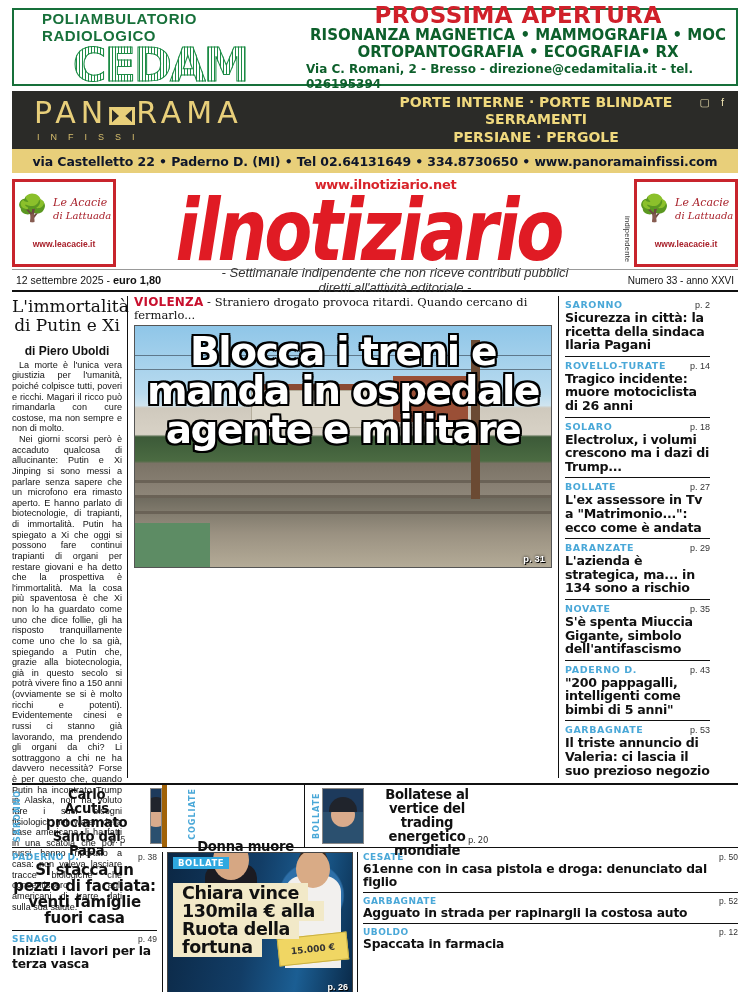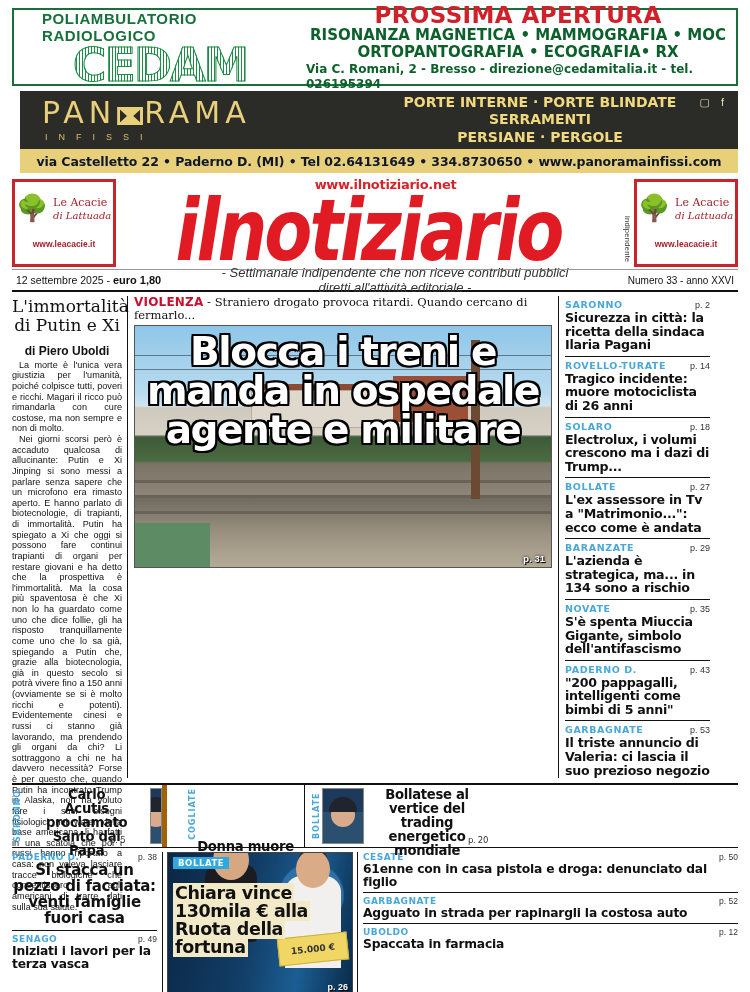--- a/index.html
+++ b/index.html
@@ -13,41 +13,41 @@
   .cedam-word{font-size:46px;font-weight:bold;color:#1d8c46;letter-spacing:-2px;line-height:.92;
     -webkit-text-stroke:1px #1d8c46;font-family:"DejaVu Sans",sans-serif;
     background:repeating-linear-gradient(90deg,#1d8c46 0 1px,transparent 1px 3px);
     -webkit-background-clip:text;background-clip:text;color:transparent;text-shadow:none;}
   .cedam-right{flex:1;display:flex;flex-direction:column;align-items:center;justify-content:center;padding-right:6px;}
   .cedam-r1{color:#d0202a;font-size:23px;font-weight:bold;letter-spacing:.4px;line-height:1.05;font-family:"DejaVu Sans",sans-serif;}
   .cedam-r2,.cedam-r3{color:#0d5f2b;font-size:15px;font-weight:bold;line-height:1.15;font-family:"DejaVu Sans",sans-serif;}
   .cedam-r4{color:#0d5f2b;font-size:12px;font-weight:bold;line-height:1.2;margin-top:1px;font-family:"DejaVu Sans",sans-serif;}
 
   
-  .ad-pan{margin-top:5px;height:82px;background:#2b2b28;position:relative;box-sizing:border-box;margin-left:8px;}
+  .ad-pan{margin-top:5px;height:82px;background:#2b2b28;position:relative;box-sizing:border-box;}
   .pan-top{height:58px;display:flex;align-items:center;}
   .pan-logo{width:300px;padding-left:22px;color:#e8cf7a;}
   .pan-name{font-size:30px;letter-spacing:5px;font-weight:normal;line-height:1;font-family:"DejaVu Sans",sans-serif;}
   .pan-bow{display:inline-block;width:26px;height:18px;vertical-align:-2px;margin:0 1px;
     background:linear-gradient(to right,#e8cf7a 0 3px,transparent 3px calc(100% - 3px),#e8cf7a calc(100% - 3px) 100%);
     clip-path:polygon(0 0,100% 0,100% 100%,0 100%,0 0);position:relative;}
   .pan-bow:before{content:"";position:absolute;inset:0;border:2px solid #e8cf7a;
     clip-path:polygon(0 0,100% 0,62% 50%,100% 100%,0 100%,38% 50%);background:#e8cf7a;}
   .pan-sub{font-size:9px;letter-spacing:11px;margin-top:4px;padding-left:3px;color:#d8bf6d;}
   .pan-right{flex:1;text-align:center;color:#f0d97e;font-weight:bold;font-size:14px;line-height:1.22;font-family:"DejaVu Sans",sans-serif;}
   .pan-social{position:absolute;right:10px;top:5px;color:#eadfae;font-size:11px;letter-spacing:4px;}
   .pan-strip{height:24px;background:#e8cf7a;display:flex;align-items:center;justify-content:center;
     font-size:12.5px;font-weight:bold;color:#0f172a;letter-spacing:-.1px;font-family:"DejaVu Sans",sans-serif;}
 
   
   .masthead{margin-top:6px;height:88px;display:flex;align-items:stretch;position:relative;}
   .acacie{width:104px;border:3px solid #c8242c;background:#fff;display:flex;flex-direction:column;
     align-items:center;justify-content:center;box-sizing:border-box;}
   .acacie .tree{color:#1f7a34;font-size:26px;line-height:.9;}
-  .acacie .nm1{font-family:"DejaVu Serif",serif;font-size:11px;color:#a8202a;line-height:1.15;}
+  .acacie .nm1{font-family:"DejaVu Serif",serif;font-style:italic;font-size:11px;color:#a8202a;line-height:1.15;}
   .acacie .nm2{font-family:"DejaVu Serif",serif;font-style:italic;font-size:10px;color:#a8202a;line-height:1.15;}
   .acacie .url{font-size:8.5px;color:#a8202a;font-weight:bold;margin-top:18px;}
   .acacie-body{display:flex;align-items:center;gap:4px;}
   .logo-wrap{flex:1;position:relative;display:flex;align-items:flex-end;justify-content:center;}
   .logo-url{position:absolute;top:-2px;left:50%;transform:translateX(-38%);font-size:13px;font-weight:bold;
     color:#d8232a;letter-spacing:-.3px;font-family:"DejaVu Sans",sans-serif;z-index:3;}
   .logo-text{font-size:70px;font-weight:bold;color:#e01b24;letter-spacing:-3px;line-height:.84;
     font-family:"DejaVu Sans",sans-serif;font-style:italic;transform:scaleY(1.22);transform-origin:bottom;}
   .indip{writing-mode:vertical-rl;font-size:7.5px;color:#333;letter-spacing:.3px;align-self:flex-end;
     padding-bottom:4px;margin:0 2px;}
@@ -146,21 +146,21 @@
   .tv-woman{position:absolute;right:6%;top:16%;width:56px;height:92px;background:#f2f0ee;border-radius:16px 16px 0 0;}
   .tv-woman:before{content:"";position:absolute;left:50%;top:-26px;transform:translateX(-50%);
     width:34px;height:38px;border-radius:50%;background:#d9ab86;box-shadow:0 -6px 0 -2px #3a2a20;}
   .tv-card{position:absolute;right:2%;bottom:22%;width:68px;height:26px;background:#f0d663;
     transform:rotate(-6deg);border:1px solid #c9b043;display:flex;align-items:center;justify-content:center;
     font-size:9px;font-weight:bold;color:#333;font-family:"DejaVu Sans",sans-serif;}
   .tv-tag{position:absolute;left:5px;top:4px;background:#2fa8e0;color:#fff;font-size:8.5px;font-weight:bold;
     padding:1px 5px;letter-spacing:.6px;font-family:"DejaVu Sans",sans-serif;}
   .tv-head{position:absolute;left:5px;top:32px;font-family:"DejaVu Sans",sans-serif;font-weight:bold;
     font-size:17.5px;line-height:1.02;color:#111;letter-spacing:-.4px;}
-  .tv-head span{background:#f2e9c8;box-decoration-break:clone;-webkit-box-decoration-break:clone;padding:0 2px;}
+  .tv-head span{background:#f2e9c8;box-decoration-break:clone;-webkit-box-decoration-break:clone;padding:0 9px;}
   .tv-p{position:absolute;right:4px;bottom:2px;font-size:9px;font-weight:bold;color:#fff;text-shadow:1px 1px 0 #000;}
 </style>
 </head>
 <body>
 
 <div class="page">
 
   <div class="ad-cedam">
     <div class="cedam-left">
       <div class="cedam-kicker">POLIAMBULATORIO RADIOLOGICO</div>

